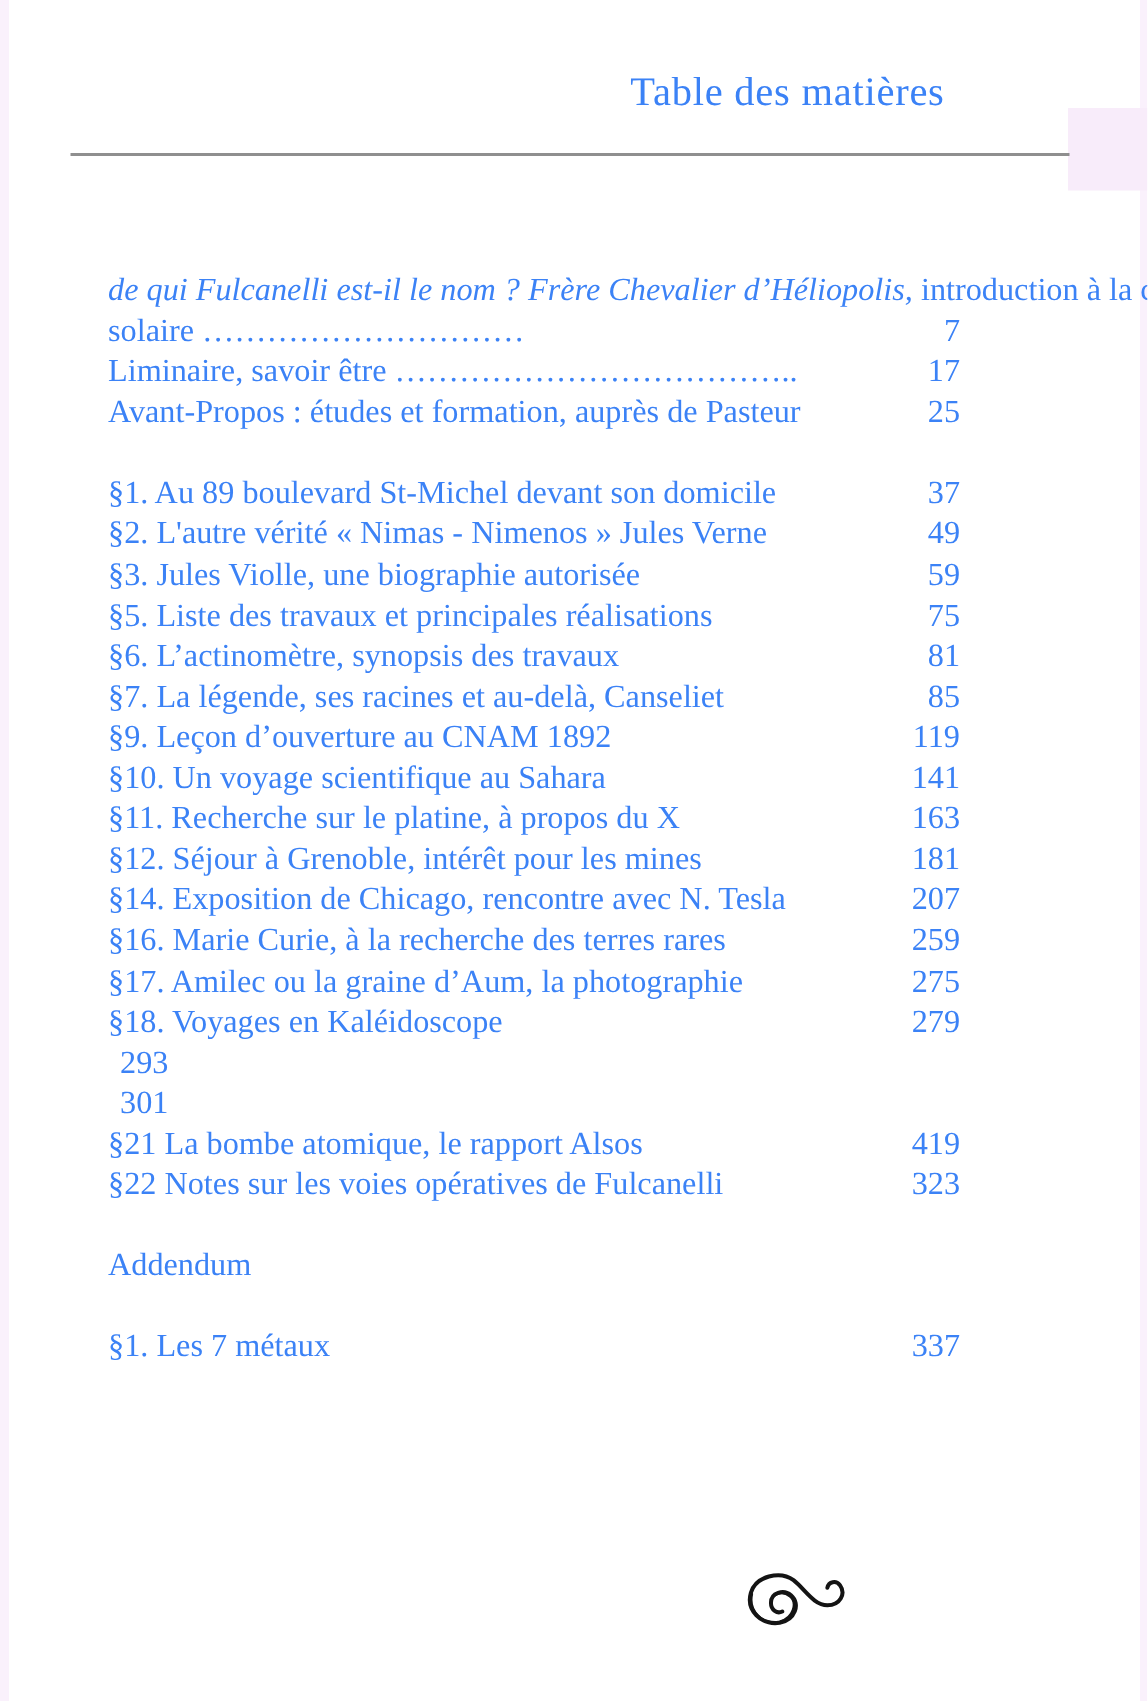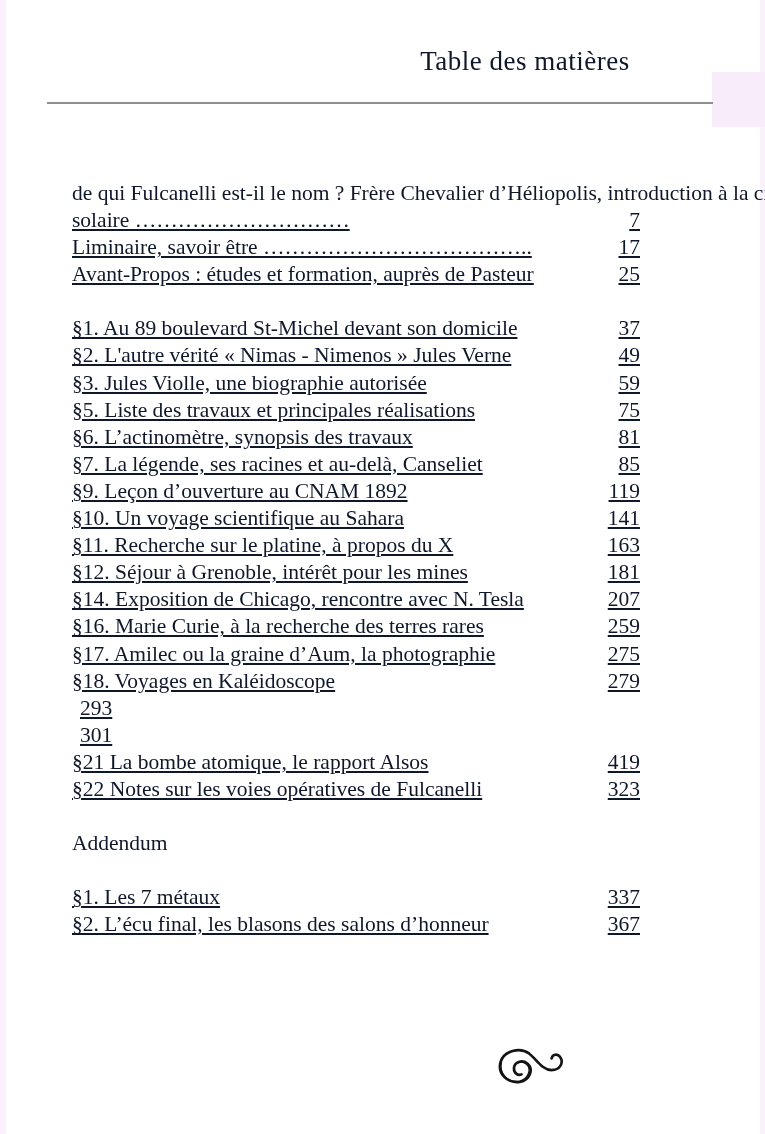--- a/index.html
+++ b/index.html
@@ -2,21 +2,21 @@
 <html><head>
 <meta charset="utf-8">
 <style>
   html, body { margin: 0; padding: 0; background: #ffffff; }
   .page {
     position: relative;
     width: 765px;
     height: 1134px;
     background: #ffffff;
     font-family: "Liberation Serif", serif;
-    color: #0f172a;
+    color: #3b82f6;
     overflow: hidden;
   }
   .edge-left  { position: absolute; left: 0;  top: 0; width: 6px;  height: 100%; background: #faf1fc; }
   .edge-right { position: absolute; right: 0; top: 0; width: 5px;  height: 100%; background: #faf1fc; }
   .corner-block { position: absolute; right: 0; top: 72px; width: 53px; height: 55px; background: #f8ecfa; }
 
   .title {
     position: absolute;
     top: 46px; left: 360px; width: 330px;
     text-align: center;
@@ -30,23 +30,23 @@
     background: #8f8f8f;
   }
 
   .content {
     position: absolute;
     top: 180px; left: 72px; width: 568px;
     font-size: 21.5px;
     line-height: 27.1px;
   }
   .intro-line { width: 692px; white-space: nowrap; }
-  .intro-line .it { }
-
-  .row { display: flex; justify-content: space-between; text-decoration: underline; }
+  .intro-line .it { font-style: italic; }
+
+  .row { display: flex; justify-content: space-between; }
   .row .lbl { white-space: nowrap; overflow: visible; }
   .row .num { text-align: right; padding-left: 8px; }
 
   .spacer { height: 27px; }
   .heading { white-space: nowrap; }
 
   .ornament {
     position: absolute;
     left: 478px; top: 1044px;
     width: 92px; height: 54px;
@@ -190,24 +190,20 @@
 
     <div class="spacer"></div>
 
     <div>
 
         <div class="row">
           <span class="lbl">§1. Les 7 métaux</span>
           <span class="num">337</span>
         </div>
 
-        <div class="row">
-          <span class="lbl">§2. L’écu final, les blasons des salons d’honneur</span>
-          <span class="num">367</span>
-        </div>
       </div>
 
   </div>
 
   <svg class="ornament" viewBox="0 0 110 60" xmlns="http://www.w3.org/2000/svg">
     <path d="M52 34
              C 48 36, 43 33, 43 27
              C 43 19, 53 16, 59 21
              C 67 28, 62 41, 50 43
              C 35 45, 23 33, 27 19

